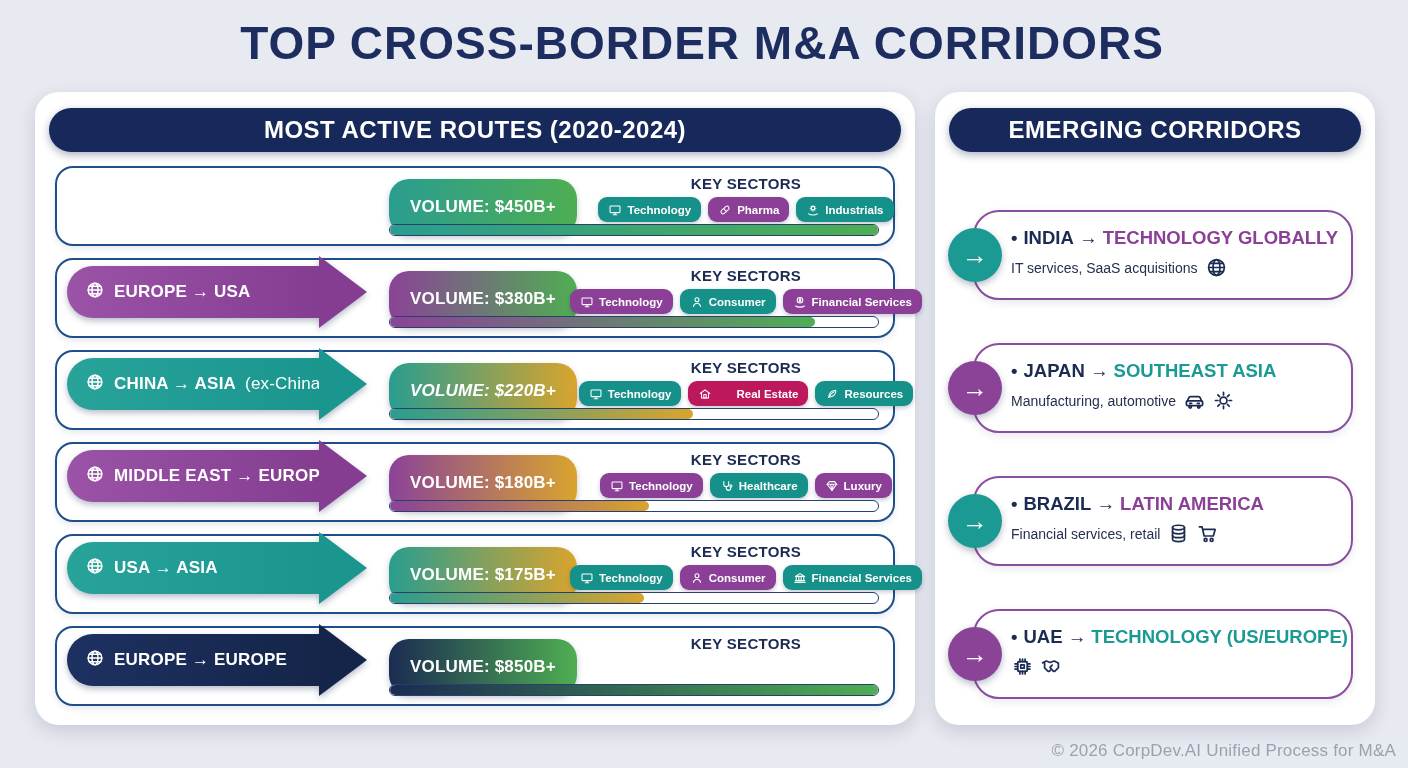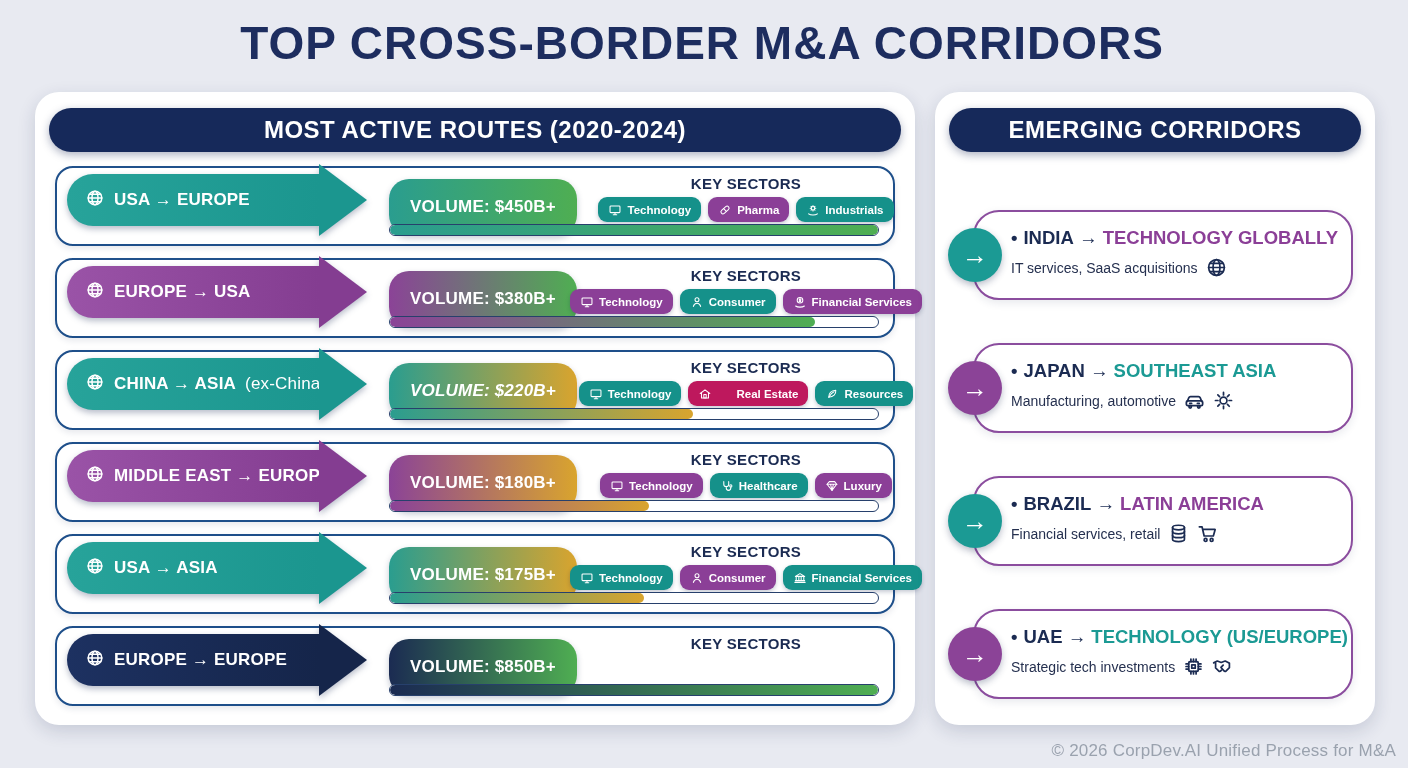--- a/index.html
+++ b/index.html
@@ -136,32 +136,20 @@
 </head>
 <body>
 
 <div class="stage">
   <div class="main-title">TOP CROSS-BORDER M&amp;A CORRIDORS</div>
 
   <div class="panel panel-left">
     <div class="panel-header">MOST ACTIVE ROUTES (2020-2024)</div>
     <div class="routes">
   <div class="route-card">
-    <div class="route-arrow">
-      <div class="arrow-body" style="background: linear-gradient(90deg, rgb(39, 163, 154), rgb(27, 150, 143));">
-        <span class="globe-slot"><svg viewBox="0 0 24 24" width="20" height="20" fill="none" stroke="#ffffff" stroke-width="1.8" stroke-linecap="round" stroke-linejoin="round">
-                  <circle cx="12" cy="12" r="8.2"></circle>
-                  <ellipse cx="12" cy="12" rx="3.6" ry="8.2"></ellipse>
-                  <path d="M3.8 12h16.4M5 7.6h14M5 16.4h14"></path>
-                </svg></span>
-        <span class="route-label">USA → EUROPE</span>
-
-      </div>
-      <div class="arrow-head" style="border-left-color: rgb(27, 150, 143);"></div>
-    </div>
     <div class="volume-badge" style="background: linear-gradient(90deg, rgb(42, 157, 143), rgb(79, 174, 82));">VOLUME: $450B+</div>
     <div class="sectors">
       <div class="sectors-title">KEY SECTORS</div>
       <div class="chips">
               <span class="chip" style="background: rgb(21, 145, 138);">
                 <svg viewBox="0 0 24 24" width="14" height="14" fill="none" stroke="#ffffff" stroke-width="1.8" stroke-linecap="round" stroke-linejoin="round">
                   <rect x="3.5" y="5" width="17" height="11.5" rx="1.5"></rect>
                   <path d="M9 20h6M12 16.5V20"></path>
                 </svg>
                 <span>Technology</span>
@@ -471,21 +459,20 @@
   </div>
 
   <div class="emerging-card">
     <div class="emerging-circle" style="background: rgb(139, 67, 151);">→</div>
     <div class="emerging-line1">
       <span class="emerging-bullet">•</span><span class="emerging-origin">UAE</span>
       <span class="emerging-sep">→</span>
       <span class="emerging-dest" style="color: rgb(27, 154, 148);">TECHNOLOGY (US/EUROPE)</span>
     </div>
     <div class="emerging-line2">
-      <span class="emerging-desc">Strategic tech investments</span>
       <span class="desc-icons">
               <svg viewBox="0 0 24 24" width="23" height="23" fill="none" stroke="#1b2b52" stroke-width="1.8" stroke-linecap="round" stroke-linejoin="round">
                 <rect x="7" y="7" width="10" height="10" rx="1.4"></rect>
                 <rect x="10.2" y="10.2" width="3.6" height="3.6"></rect>
                 <path d="M9.3 4.2V7M12 4.2V7M14.7 4.2V7M9.3 17v2.8M12 17v2.8M14.7 17v2.8M4.2 9.3H7M4.2 12H7M4.2 14.7H7M17 9.3h2.8M17 12h2.8M17 14.7h2.8"></path>
               </svg>
               <svg viewBox="0 0 24 24" width="23" height="23" fill="none" stroke="#1b2b52" stroke-width="1.8" stroke-linecap="round" stroke-linejoin="round">
                 <path d="M2.8 8.2l3.8-1.9 4 1.5 4.2-1.5 3.6 1.9"></path>
                 <path d="M4.8 8.5v5l3.4 3.2a1.4 1.4 0 0 0 2-.1l.8-.9"></path>
                 <path d="M19.2 8.5v4.8l-3.6 3.4a1.4 1.4 0 0 1-2-.1L10.4 13l2.3-2.4"></path>

